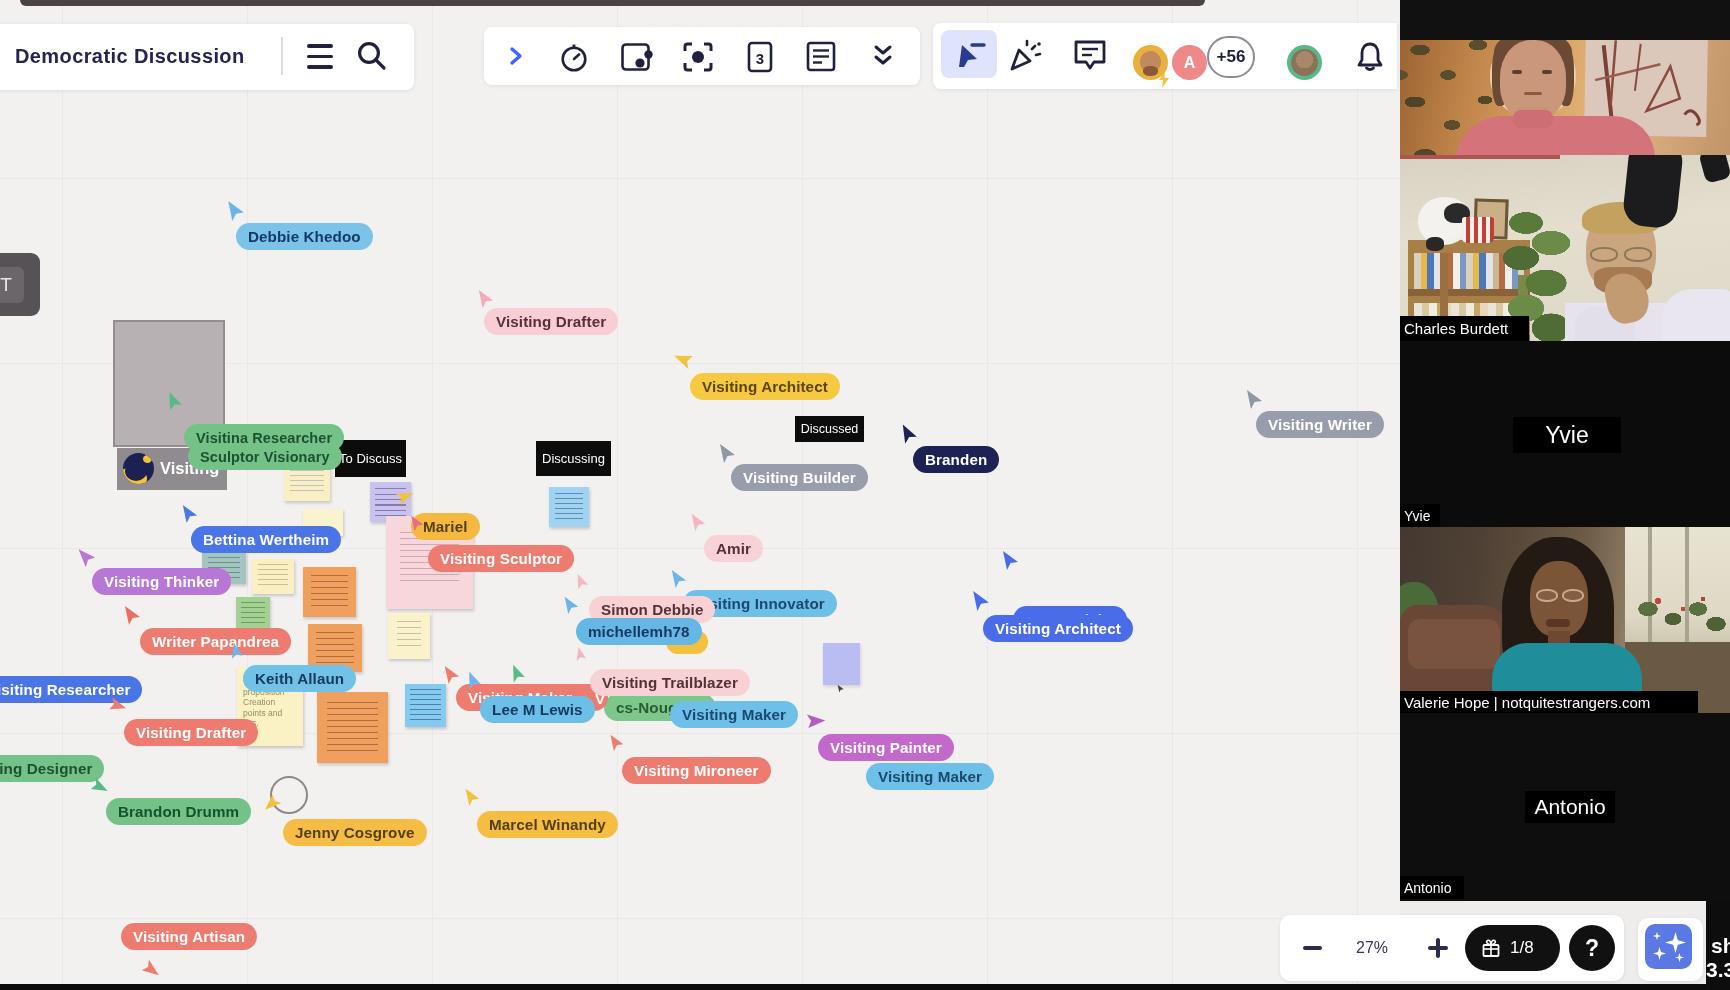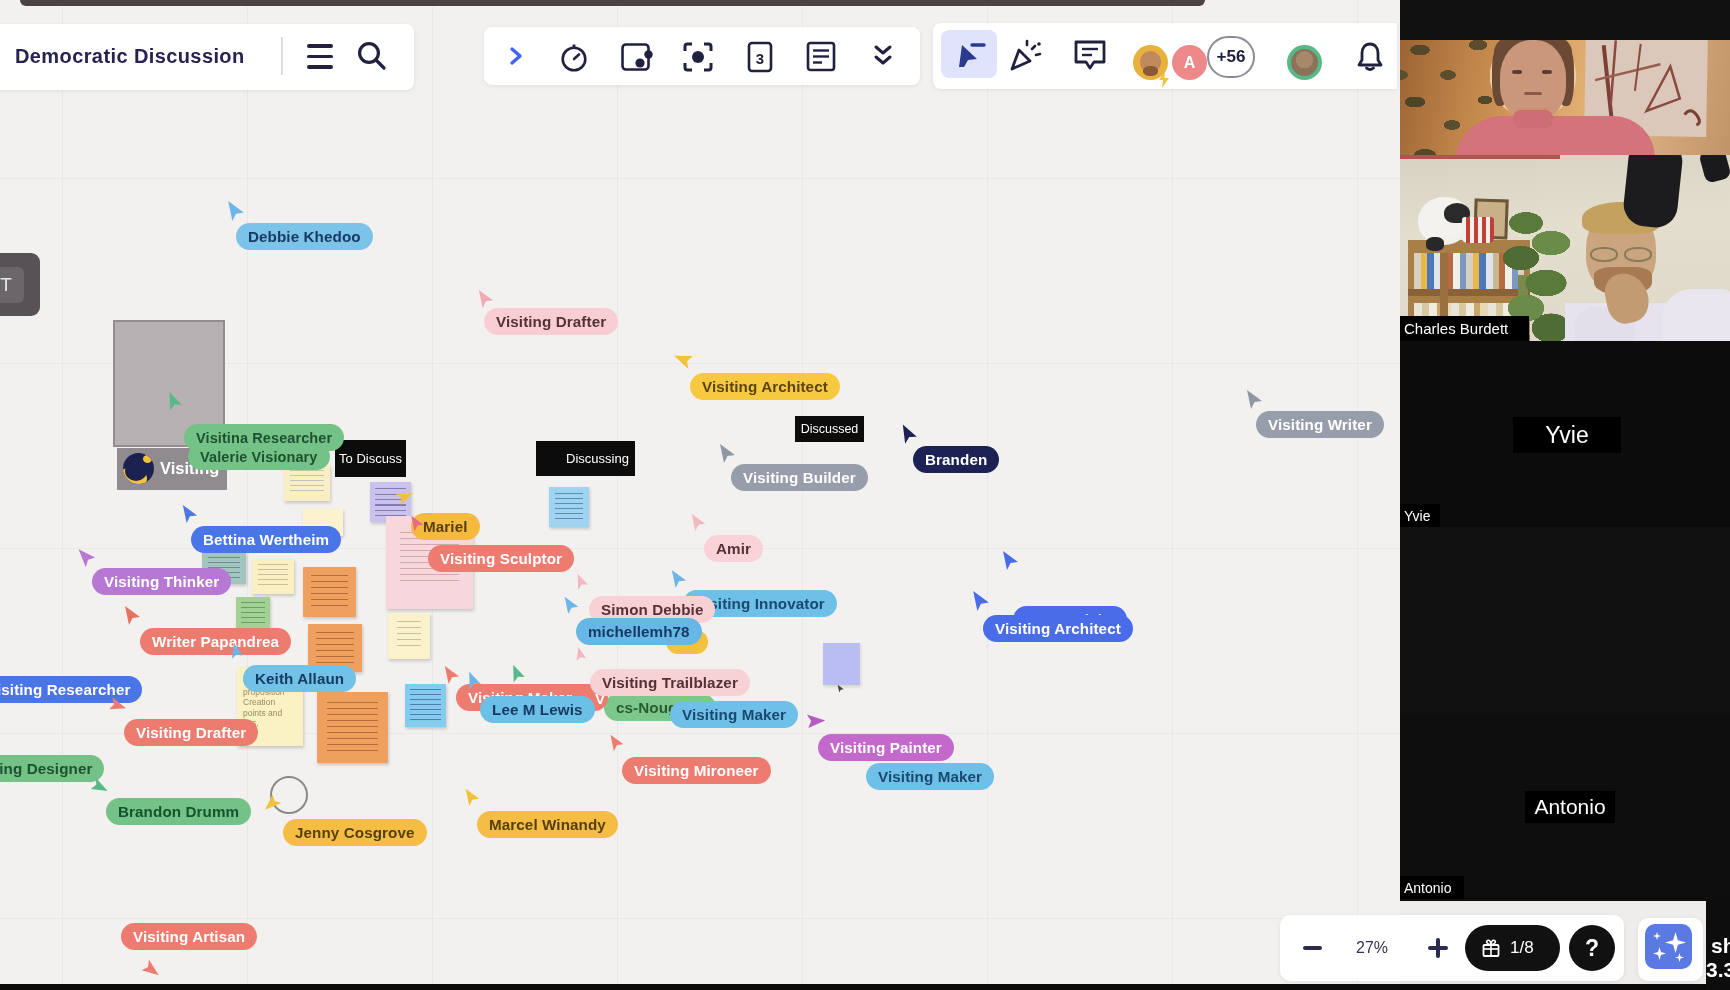--- a/index.html
+++ b/index.html
@@ -74,31 +74,31 @@
     </div>
   <div class="sticky" style="left:388px;top:613px;width:42px;height:46px;background:#f9f2cb;">
       <div style="margin:8px 9px;height:30px;background:repeating-linear-gradient(to bottom,#a8a08099 0 1.2px,transparent 1.2px 6px);"></div>
     </div>
   <div class="sticky" style="left:549px;top:487px;width:40px;height:40px;background:#9ed4f2;">
       <div style="margin:6px 6px;height:28px;background:repeating-linear-gradient(to bottom,#3a5a8099 0 1.2px,transparent 1.2px 5px);"></div>
     </div>
   <div class="sticky" style="left:823px;top:643px;width:37px;height:42px;background:#b9bdf2;box-shadow:1px 2px 3px rgba(0,0,0,.12);"></div>
 
   <div class="blk" style="left:335px;top:440px;width:71px;height:37px;">To Discuss</div>
-  <div class="blk" style="left:536px;top:441px;width:75px;height:35px;padding-left:24px;">Discussing</div>
+  <div class="blk" style="left:536px;top:441px;width:75px;height:35px;">Discussing</div>
   <div class="blk" style="left:795px;top:416px;width:69px;height:26px;font-size:12.5px;">Discussed</div>
 
   <div class="pill" style="left:236px;top:223px;background:#7cc3ea;color:#173a63;">Debbie Khedoo</div>
   <div class="pill" style="left:484px;top:308px;background:#f8cdd3;color:#533137;">Visiting Drafter</div>
   <div class="pill" style="left:690px;top:373px;background:#f7c940;color:#5a4410;">Visiting Architect</div>
   <div class="pill" style="left:1256px;top:411px;background:#979dab;color:#fff;">Visiting Writer</div>
   <div class="pill" style="left:913px;top:446px;background:#1d2254;color:#fff;">Branden</div>
   <div class="pill" style="left:731px;top:464px;background:#979dab;color:#fff;">Visiting Builder</div>
   <div class="pill" style="left:184px;top:424px;background:#74c287;color:#1d5130;font-size:14.5px;">Visitina Researcher</div>
-  <div class="pill" style="left:188px;top:443px;background:#74c287;color:#1d5130;font-size:14.5px;">Valerie Visionary</div>
+  <div class="pill" style="left:188px;top:443px;background:#74c287;color:#1d5130;font-size:14.5px;">Sculptor Visionary</div>
   <div class="pill" style="left:191px;top:526px;background:#4a75e6;color:#fff;text-align:right;">Bettina Wertheim</div>
   <div class="pill" style="left:92px;top:568px;background:#b678d4;color:#fff;">Visiting Thinker</div>
   <div class="pill" style="left:411px;top:513px;background:#f6b93f;color:#54400f;">Mariel</div>
   <div class="pill" style="left:428px;top:537px;background:#ee7b6f;color:#fff;margin-top:8px;">Visiting Sculptor</div>
   <div class="pill" style="left:704px;top:535px;background:#f8d2d6;color:#533137;">Amir</div>
   <div class="pill" style="left:683px;top:590px;background:#6fc0e8;color:#1a486e;">Visiting Innovator</div>
   <div class="pill" style="left:589px;top:596px;background:#f8d1d5;color:#533137;">Simon Debbie</div>
   <div class="abs" style="left:666px;top:630px;width:42px;height:24px;border-radius:12px;background:#f2c13d;"></div>
   <div class="pill" style="left:576px;top:618px;background:#66b7e6;color:#173a63;">michellemh78</div>
   <div class="pill" style="left:1013px;top:606px;background:#4a6ce8;color:#e5e5e5;">Roger Blake</div>
@@ -381,20 +381,46 @@
     <div class="abs" style="left:226px;top:-16px;width:54px;height:88px;background:#1c1c1e;border-radius:22px;transform:rotate(6deg);"></div>
         <div class="abs" style="left:302px;top:-6px;width:26px;height:32px;background:#1a1a1c;border-radius:8px;transform:rotate(-15deg);"></div>
     <div class="abs" style="left:0;top:161px;width:125px;height:25px;background:#000;color:#fff;font-size:15px;display:flex;align-items:center;padding-left:4px;">Charles Burdett</div>
   </div>
 
   <div class="abs" style="left:0;top:341px;width:330px;height:186px;background:#0c0c0c;">
     <div class="abs" style="left:113px;top:76px;width:108px;height:36px;background:#000;color:#fff;font-size:23px;display:flex;align-items:center;justify-content:center;">Yvie</div>
     <div class="abs" style="left:0;top:163px;width:36px;height:23px;background:#000;color:#fff;font-size:14px;display:flex;align-items:center;padding-left:4px;">Yvie</div>
   </div>
 
+  <div class="abs" style="left:0;top:527px;width:330px;height:186px;overflow:hidden;background:linear-gradient(97deg,#443830 0%,#4e4034 22%,#5c4c3c 38%,#6a5a46 52%,#8a7860 66%,#c0b49a 80%,#d8d0b8 100%);">
+    <div class="abs" style="left:225px;top:0;width:105px;height:128px;background:linear-gradient(180deg,#e8e4d2 0%,#ded8c4 70%,#c8c0a8 100%);"></div>
+    <div class="abs" style="left:248px;top:0;width:4px;height:128px;background:#a8a490;"></div>
+    <div class="abs" style="left:285px;top:0;width:4px;height:128px;background:#a8a490;"></div>
+    <div class="abs" style="left:228px;top:52px;width:100px;height:76px;background:
+      radial-gradient(ellipse 16px 12px at 20px 30px,#5a7040 0 60%,transparent 61%),
+      radial-gradient(ellipse 14px 10px at 45px 40px,#4e6236 0 60%,transparent 61%),
+      radial-gradient(ellipse 15px 11px at 70px 30px,#5a7040 0 60%,transparent 61%),
+      radial-gradient(ellipse 5px 5px at 30px 22px,#c04840 0 60%,transparent 61%),
+      radial-gradient(ellipse 4px 4px at 55px 30px,#c04840 0 60%,transparent 61%),
+      radial-gradient(ellipse 4px 4px at 75px 20px,#b84038 0 60%,transparent 61%),
+      radial-gradient(ellipse 16px 12px at 88px 45px,#4e6236 0 60%,transparent 61%);"></div>
+    <div class="abs" style="left:225px;top:115px;width:105px;height:71px;background:#6a5a44;"></div>
+    <div class="abs" style="left:-12px;top:55px;width:52px;height:80px;background:radial-gradient(ellipse at 50% 40%,#4a6a38 0 60%,#3e5a2e 100%);border-radius:45%;"></div>
+    <div class="abs" style="left:2px;top:112px;width:32px;height:38px;background:#b06848;border-radius:4px 4px 10px 10px;"></div>
+    <div class="abs" style="left:0px;top:78px;width:108px;height:108px;background:#6a4636;border-radius:18px 26px 0 0;"></div>
+    <div class="abs" style="left:8px;top:92px;width:92px;height:50px;background:#7a5240;border-radius:12px;"></div>
+    <div class="abs" style="left:102px;top:10px;width:112px;height:150px;background:#241a14;border-radius:48% 48% 30% 30%;"></div>
+    <div class="abs" style="left:130px;top:34px;width:58px;height:76px;background:#7c5438;border-radius:45% 45% 42% 42%;"></div>
+    <div class="abs" style="left:136px;top:62px;width:22px;height:13px;border:2.5px solid #caa888;border-radius:45%;box-sizing:border-box;background:rgba(255,255,255,.06);"></div>
+    <div class="abs" style="left:162px;top:62px;width:22px;height:13px;border:2.5px solid #caa888;border-radius:45%;box-sizing:border-box;background:rgba(255,255,255,.06);"></div>
+    <div class="abs" style="left:146px;top:92px;width:24px;height:8px;background:#5a3626;border-radius:4px;"></div>
+    <div class="abs" style="left:148px;top:104px;width:22px;height:14px;background:#6e4830;"></div>
+    <div class="abs" style="left:92px;top:116px;width:150px;height:70px;background:#1f8e9a;border-radius:36px 36px 0 0;"></div>
+    <div class="abs" style="left:0;top:164px;width:294px;height:22px;background:#000;color:#fff;font-size:15px;display:flex;align-items:center;padding-left:4px;">Valerie Hope | notquitestrangers.com</div>
+  </div>
 
   <div class="abs" style="left:0;top:713px;width:330px;height:188px;background:#0e0e0e;">
     <div class="abs" style="left:125px;top:78px;width:90px;height:32px;background:#000;color:#fff;font-size:21px;display:flex;align-items:center;justify-content:center;">Antonio</div>
     <div class="abs" style="left:0;top:163px;width:60px;height:23px;background:#000;color:#fff;font-size:14px;display:flex;align-items:center;padding-left:4px;">Antonio</div>
   </div>
 </div>
 
 <div id="bottombar">
   <div class="abs" style="left:1400px;top:901px;width:306px;height:89px;background:#efedec;"></div>
   <div class="tb" style="left:1280px;top:915px;width:344px;height:66px;border-radius:10px;">

